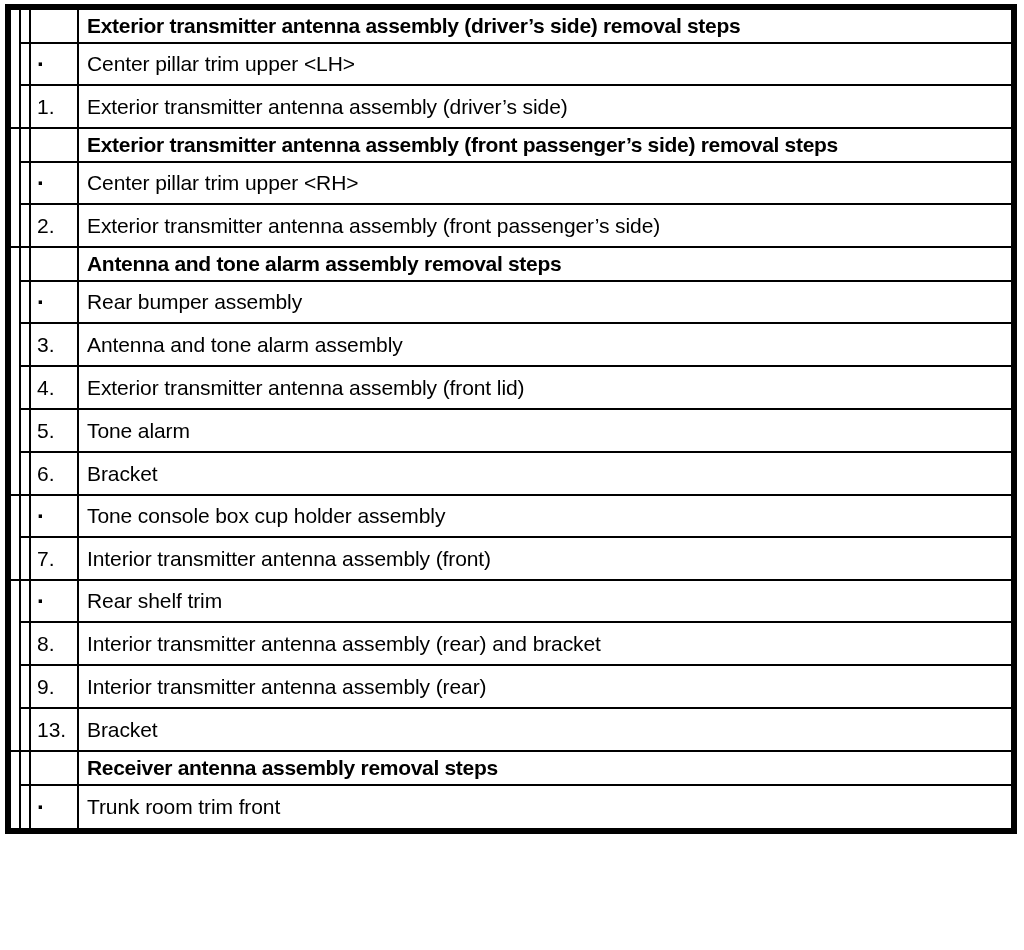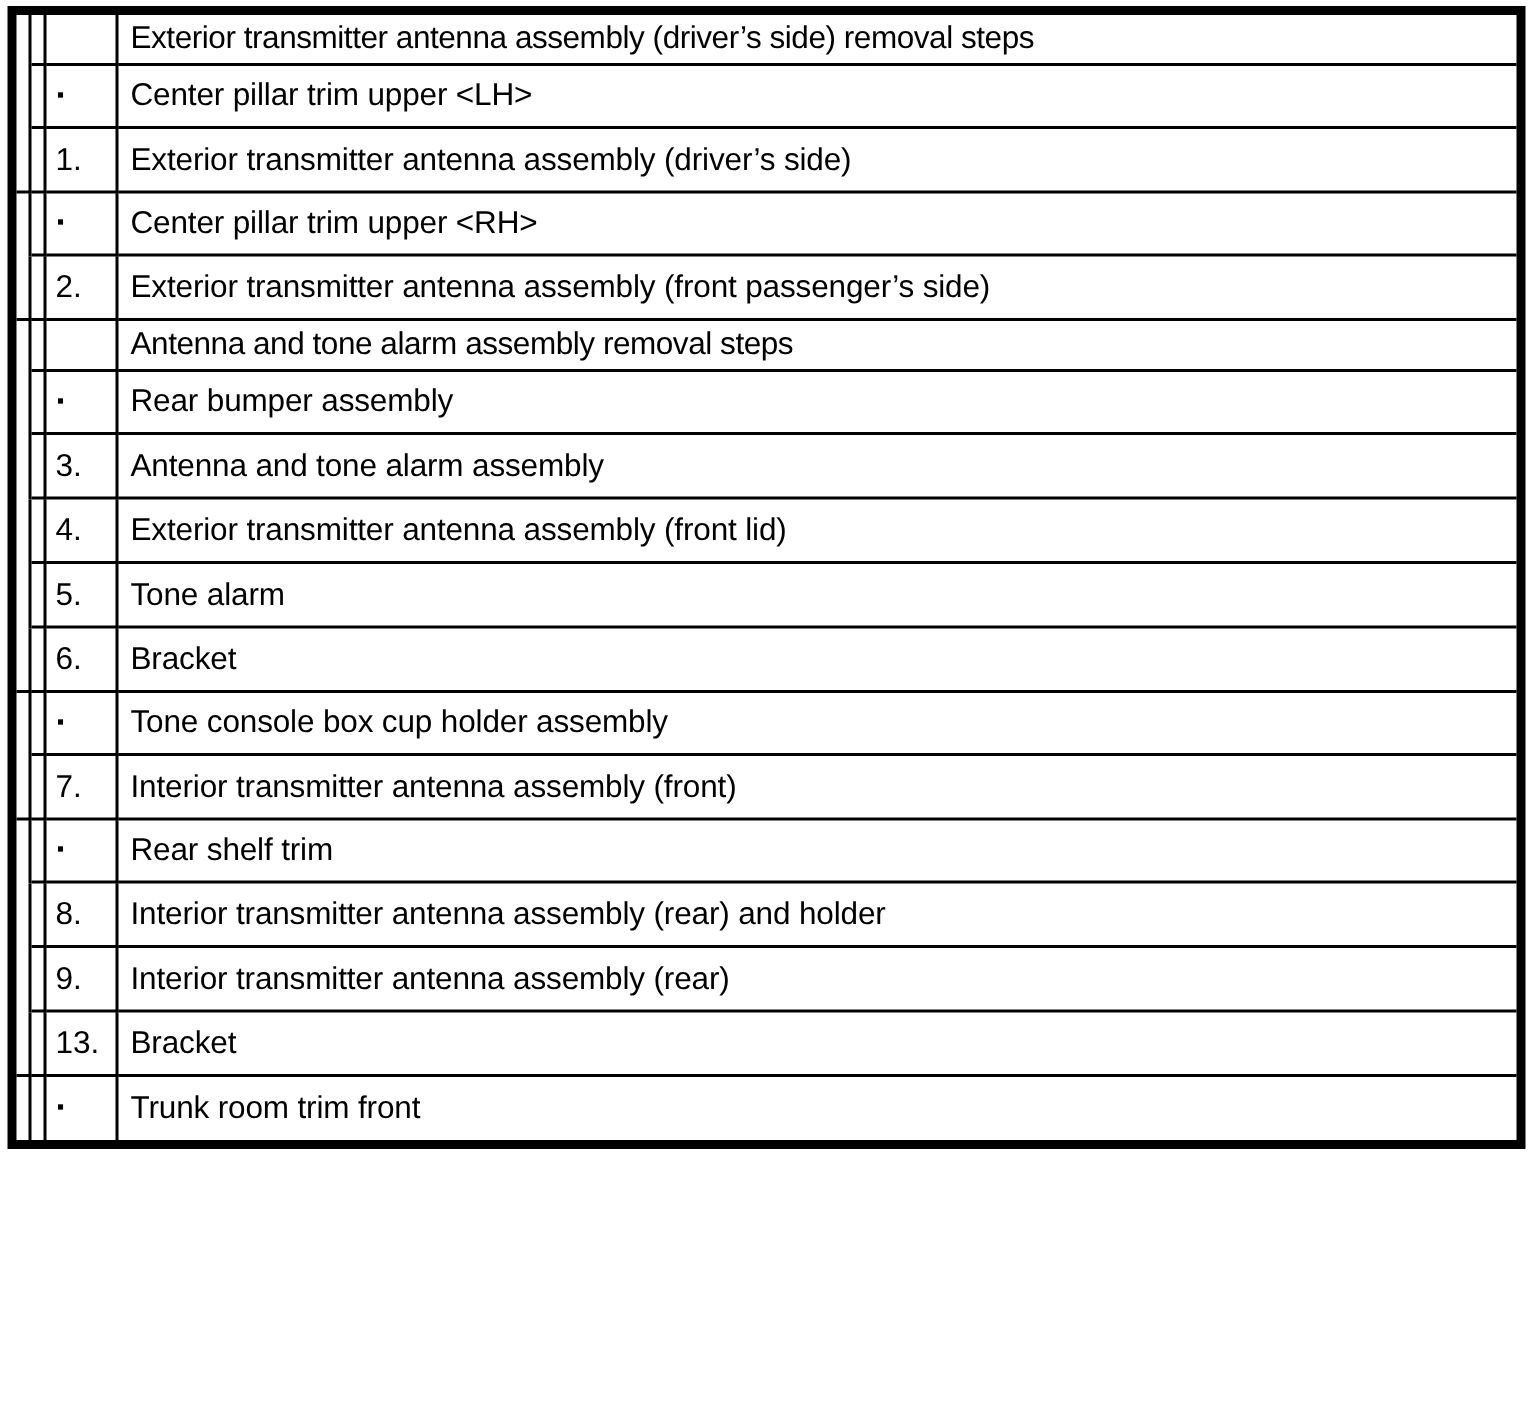--- a/index.html
+++ b/index.html
@@ -44,21 +44,21 @@
     letter-spacing: -0.1px;
   }
   
   .row .cB, .row .num, .row .desc { border-bottom: 2px solid #000000; }
   
   .row.section-end .cA { border-bottom: 2px solid #000000; }
   
   .row:last-child .cA, .row:last-child .cB,
   .row:last-child .num, .row:last-child .desc { border-bottom: none; }
   .row.h .desc {
-    font-weight: 400;
+    font-weight: 700;
     letter-spacing: -0.3px;
   }
   .row.b .num {
     font-weight: 700;
     font-size: 24px;
     line-height: 1;
   }
 </style>
 </head>
 <body>
@@ -74,20 +74,26 @@
       <div class="cell cA"></div>
       <div class="cell cB"></div>
       <div class="cell num">·</div>
       <div class="cell desc">Center pillar trim upper &lt;LH&gt;</div>
     </div>
     <div class="row s section-end">
       <div class="cell cA"></div>
       <div class="cell cB"></div>
       <div class="cell num">1.</div>
       <div class="cell desc">Exterior transmitter antenna assembly (driver’s side)</div>
+    </div>
+    <div class="row h">
+      <div class="cell cA"></div>
+      <div class="cell cB"></div>
+      <div class="cell num"></div>
+      <div class="cell desc">Exterior transmitter antenna assembly (front passenger’s side) removal steps</div>
     </div>
     <div class="row b">
       <div class="cell cA"></div>
       <div class="cell cB"></div>
       <div class="cell num">·</div>
       <div class="cell desc">Center pillar trim upper &lt;RH&gt;</div>
     </div>
     <div class="row s section-end">
       <div class="cell cA"></div>
       <div class="cell cB"></div>
@@ -145,33 +151,39 @@
     <div class="row b">
       <div class="cell cA"></div>
       <div class="cell cB"></div>
       <div class="cell num">·</div>
       <div class="cell desc">Rear shelf trim</div>
     </div>
     <div class="row s">
       <div class="cell cA"></div>
       <div class="cell cB"></div>
       <div class="cell num">8.</div>
-      <div class="cell desc">Interior transmitter antenna assembly (rear) and holder</div>
+      <div class="cell desc">Interior transmitter antenna assembly (rear) and bracket</div>
     </div>
     <div class="row s">
       <div class="cell cA"></div>
       <div class="cell cB"></div>
       <div class="cell num">9.</div>
       <div class="cell desc">Interior transmitter antenna assembly (rear)</div>
     </div>
     <div class="row s section-end">
       <div class="cell cA"></div>
       <div class="cell cB"></div>
       <div class="cell num">13.</div>
       <div class="cell desc">Bracket</div>
     </div>
+    <div class="row h">
+      <div class="cell cA"></div>
+      <div class="cell cB"></div>
+      <div class="cell num"></div>
+      <div class="cell desc">Receiver antenna assembly removal steps</div>
+    </div>
     <div class="row b">
       <div class="cell cA"></div>
       <div class="cell cB"></div>
       <div class="cell num">·</div>
       <div class="cell desc">Trunk room trim front</div>
     </div>
   </div>
 
 </body></html>

